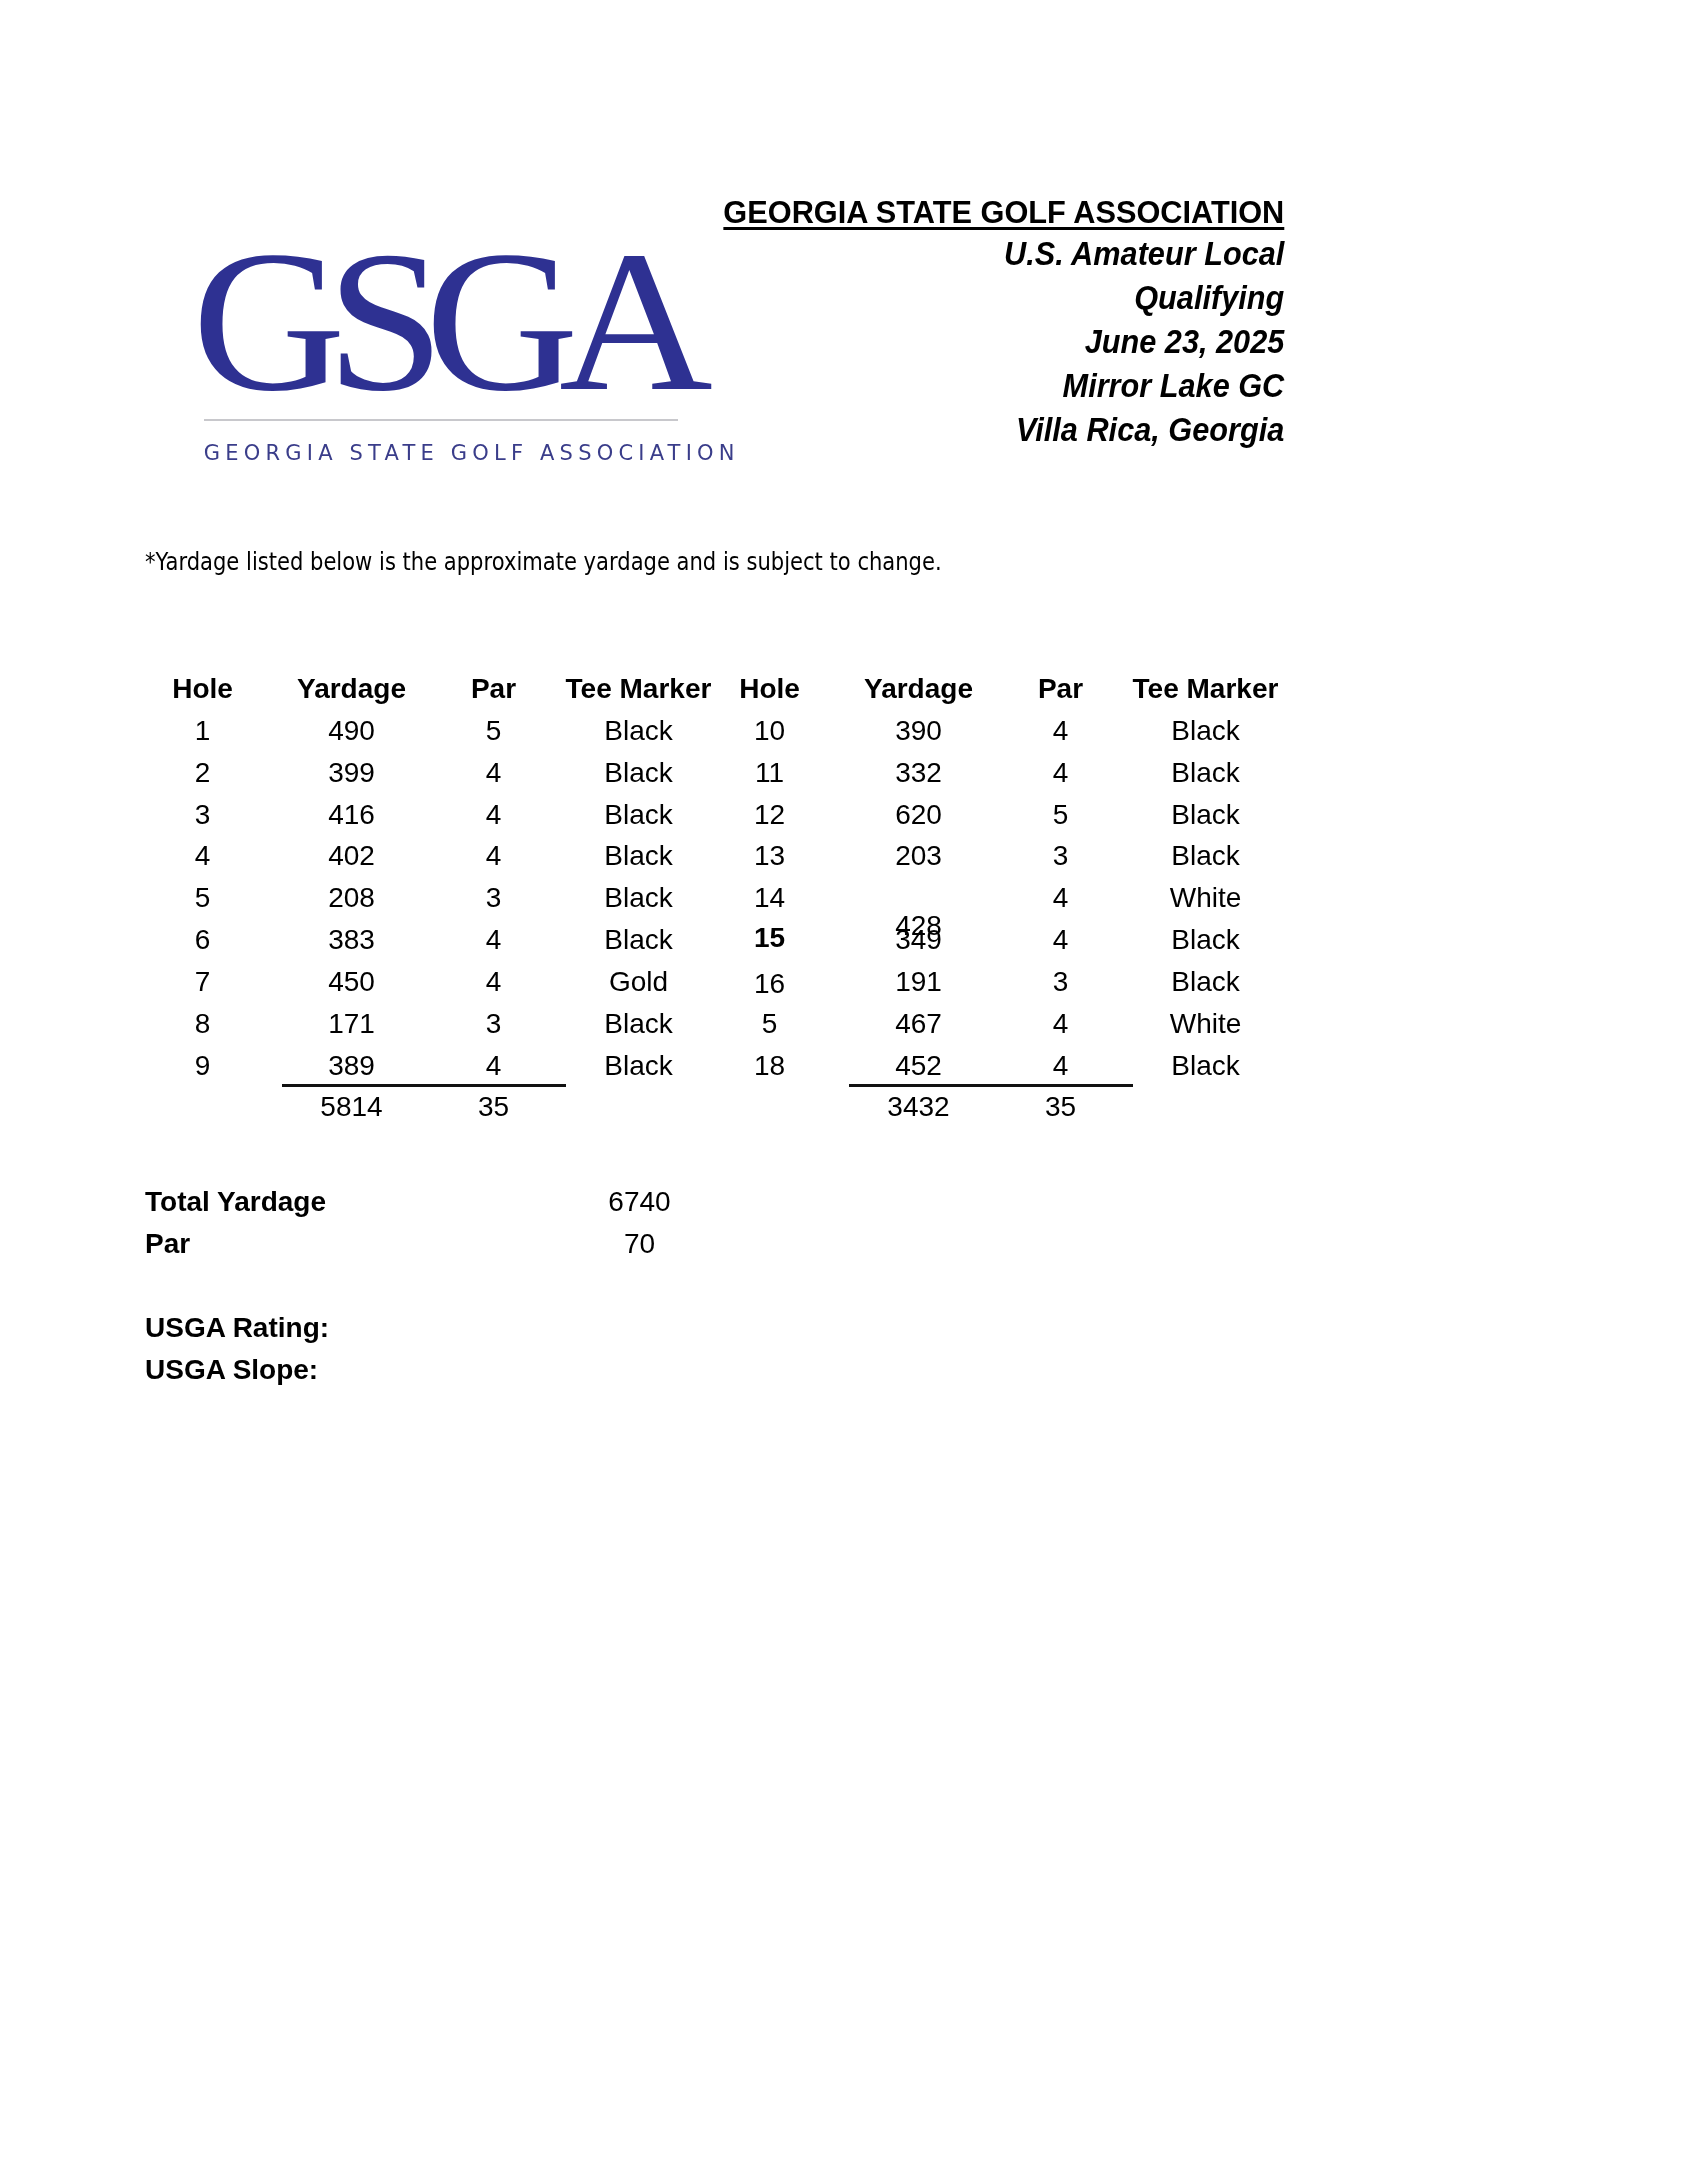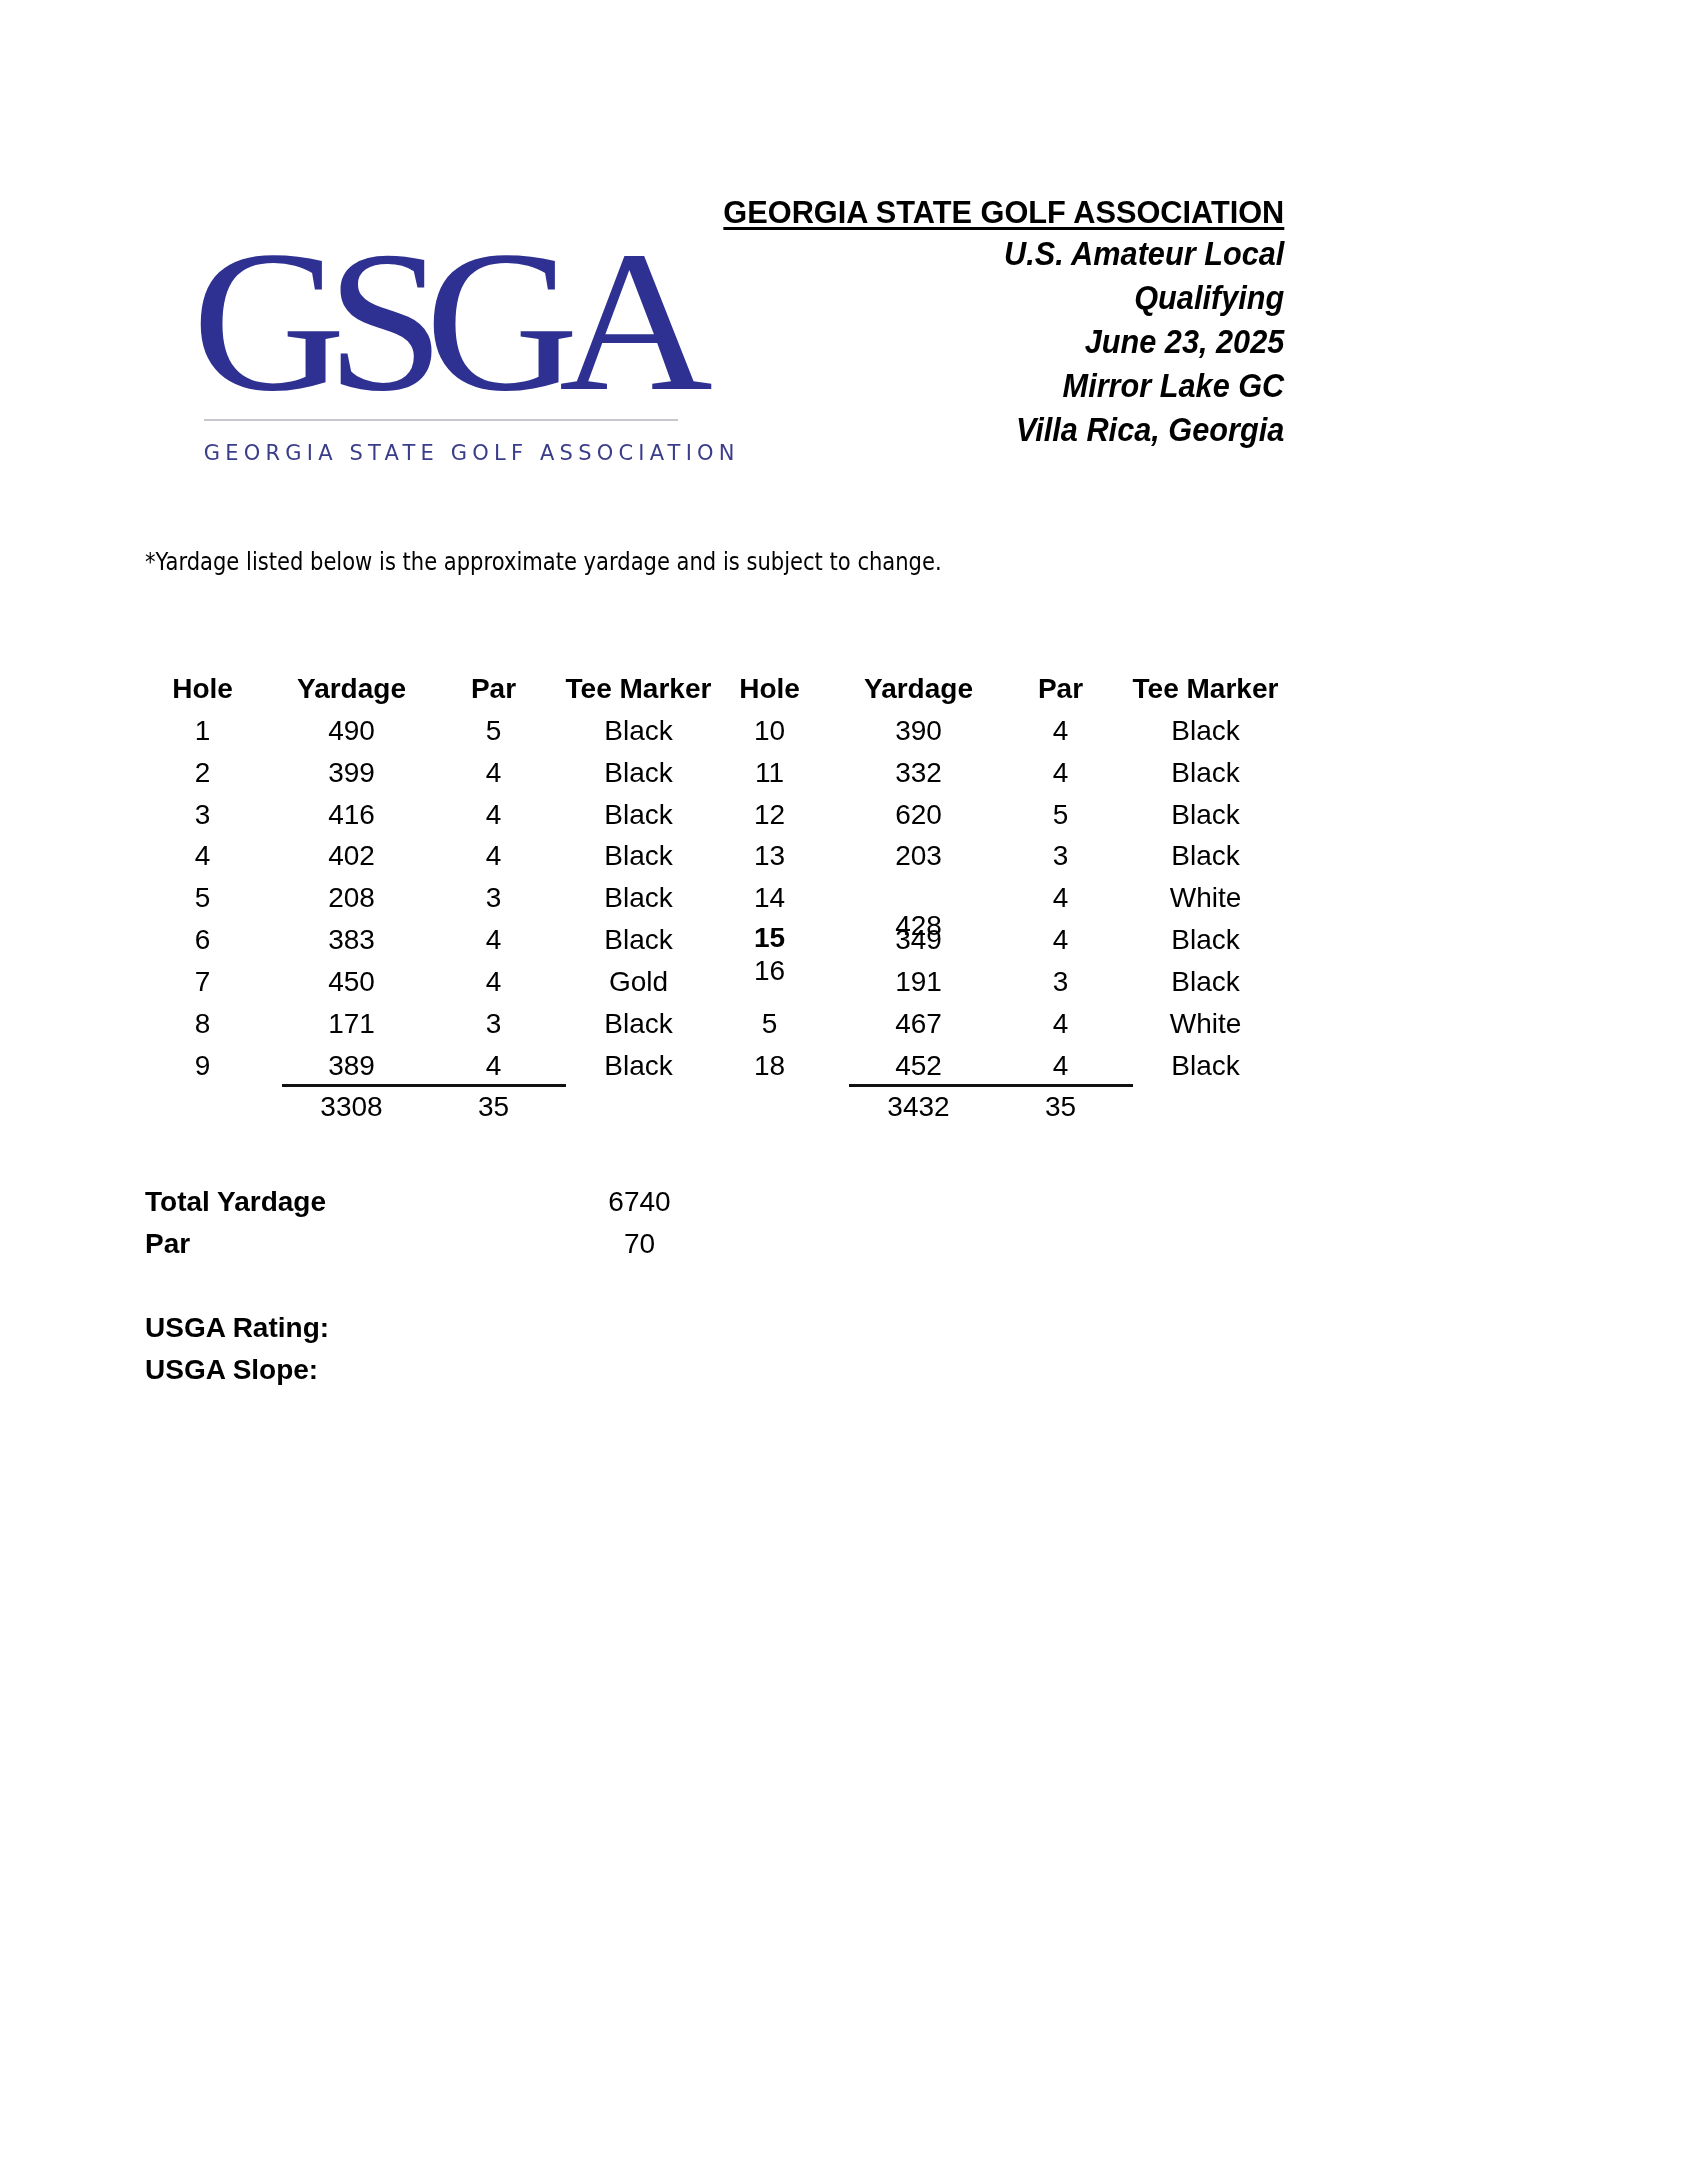--- a/index.html
+++ b/index.html
@@ -88,21 +88,21 @@
     <div class="cell c-tee" style="top: 293px;">Gold</div>
     <div class="cell c-hole" style="top: 335px;">8</div>
     <div class="cell c-yard" style="top: 335px;">171</div>
     <div class="cell c-par" style="top: 335px;">3</div>
     <div class="cell c-tee" style="top: 335px;">Black</div>
     <div class="cell c-hole" style="top: 377px;">9</div>
     <div class="cell c-yard" style="top: 377px;">389</div>
     <div class="cell c-par" style="top: 377px;">4</div>
     <div class="cell c-tee" style="top: 377px;">Black</div>
     <div class="total-rule" style="top: 416px;"></div>
-    <div class="cell c-yard" style="top: 418px;">3308</div>
+    <div class="cell c-yard" style="top: 418px;">5814</div>
     <div class="cell c-par" style="top: 418px;">35</div>
   </div>
 
 <div class="nine back" id="back">
     <div class="cell hdr c-hole" style="top: 0px;">Hole</div>
     <div class="cell hdr c-yard" style="top: 0px;">Yardage</div>
     <div class="cell hdr c-par" style="top: 0px;">Par</div>
     <div class="cell hdr c-tee" style="top: 0px;">Tee Marker</div>
     <div class="cell c-hole" style="top: 42px;">10</div>
     <div class="cell c-yard" style="top: 42px;">390</div>
@@ -121,21 +121,21 @@
     <div class="cell c-par" style="top: 167px;">3</div>
     <div class="cell c-tee" style="top: 167px;">Black</div>
     <div class="cell c-hole" style="top: 209px;">14</div>
     <div class="cell c-yard" style="top: 209px; margin-top: 28px;">428</div>
     <div class="cell c-par" style="top: 209px;">4</div>
     <div class="cell c-tee" style="top: 209px;">White</div>
     <div class="cell c-hole" style="top: 249px; font-weight: bold;">15</div>
     <div class="cell c-yard" style="top: 251px;">349</div>
     <div class="cell c-par" style="top: 251px;">4</div>
     <div class="cell c-tee" style="top: 251px;">Black</div>
-    <div class="cell c-hole" style="top: 282px;">16</div>
+    <div class="cell c-hole" style="top: 295px;">16</div>
     <div class="cell c-yard" style="top: 293px;">191</div>
     <div class="cell c-par" style="top: 293px;">3</div>
     <div class="cell c-tee" style="top: 293px;">Black</div>
     <div class="cell c-hole" style="top: 335px;">5</div>
     <div class="cell c-yard" style="top: 335px;">467</div>
     <div class="cell c-par" style="top: 335px;">4</div>
     <div class="cell c-tee" style="top: 335px;">White</div>
     <div class="cell c-hole" style="top: 377px;">18</div>
     <div class="cell c-yard" style="top: 377px;">452</div>
     <div class="cell c-par" style="top: 377px;">4</div>

